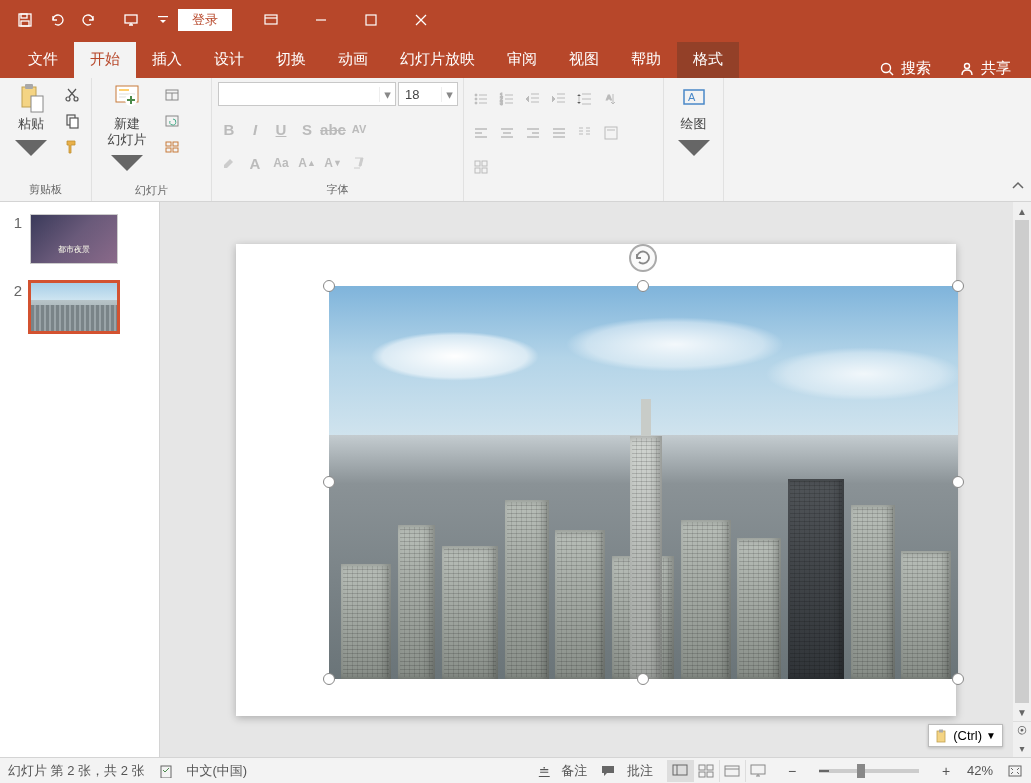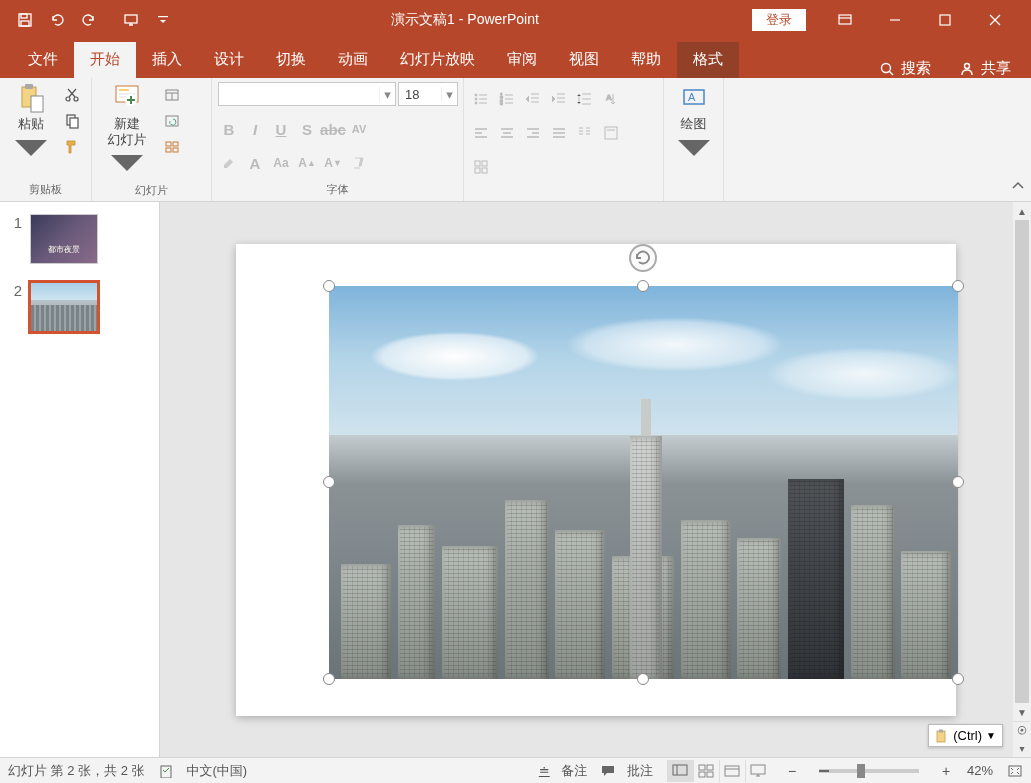--- a/index.html
+++ b/index.html
@@ -43,21 +43,21 @@
 .combo-arrow { width:16px; text-align:center; color:#888; border-left:1px solid #eee; }
 .icon-row { display:flex; gap:4px; margin-top:6px; }
 .gray-icon { width:22px; height:22px; display:flex; align-items:center; justify-content:center; color:#bbb; font-size:15px; font-weight:bold; }
 .collapse-caret { position:absolute; right:6px; bottom:4px; color:#666; }
 
 
 .content { flex:1; display:flex; min-height:0; }
 .thumbs { width:160px; background:#fff; border-right:1px solid #d4d4d4; padding:12px 8px; }
 .thumb-row { display:flex; align-items:flex-start; gap:8px; margin-bottom:18px; }
 .thumb-num { width:14px; font-size:15px; color:#666; text-align:right; }
-.thumb { width:68px; height:50px; border:1px solid #ccc; position:relative; background:#22c55e; }
+.thumb { width:88px; height:50px; border:1px solid #ccc; position:relative; background:#22c55e; }
 .thumb.sel { outline:3px solid #d35230; outline-offset:-1px; }
 .thumb1-bg { width:100%; height:100%; background:linear-gradient(135deg,#3a3a5a 0%,#6a5a7a 50%,#8a6a8a 100%); position:relative; }
 .thumb1-txt { position:absolute; bottom:8px; left:0; right:0; text-align:center; font-size:8px; color:#ffe; }
 .thumb2-img { width:100%; height:100%; background:linear-gradient(to bottom,#a8cfe8 0%,#cde4f0 35%,#b8c4c8 36%,#8a9498 100%); position:relative; overflow:hidden; }
 .thumb2-img::after { content:""; position:absolute; left:0; right:0; bottom:0; height:55%; background:repeating-linear-gradient(90deg,#7a8488 0,#7a8488 3px,#9aa4a8 3px,#9aa4a8 5px); }
 
 .editor-wrap { flex:1; background:#e6e6e6; position:relative; display:flex; align-items:center; justify-content:center; overflow:hidden; }
 .vscroll { position:absolute; right:0; top:0; bottom:0; width:18px; background:#f0f0f0; display:flex; flex-direction:column; }
 .vscroll .arrow { height:18px; display:flex; align-items:center; justify-content:center; color:#666; font-size:10px; }
 .vscroll .thumb-track { flex:1; position:relative; }
@@ -132,21 +132,20 @@
           <path d="M6 13 L10 13 M8 11 L8 13"></path>
         </svg>
       </div>
     <div class="qat-btn">
         <svg viewBox="0 0 16 16" fill="currentColor">
           <rect x="3" y="4" width="10" height="1.2"></rect>
           <path d="M5 8 L8 11 L11 8 Z"></path>
         </svg>
       </div>
   </div>
-  <div class="title-center">演示文稿1 - PowerPoint</div>
   <div class="title-right">
     <div class="login-btn">登录</div>
     <div class="win-btn">
         <svg viewBox="0 0 14 14" fill="none" stroke="currentColor" stroke-width="1.2">
           <rect x="1" y="2" width="12" height="9"></rect>
           <path d="M1 5 L13 5"></path>
         </svg>
       </div>
     <div class="win-btn">
         <svg viewBox="0 0 14 14" stroke="currentColor" stroke-width="1.2">

